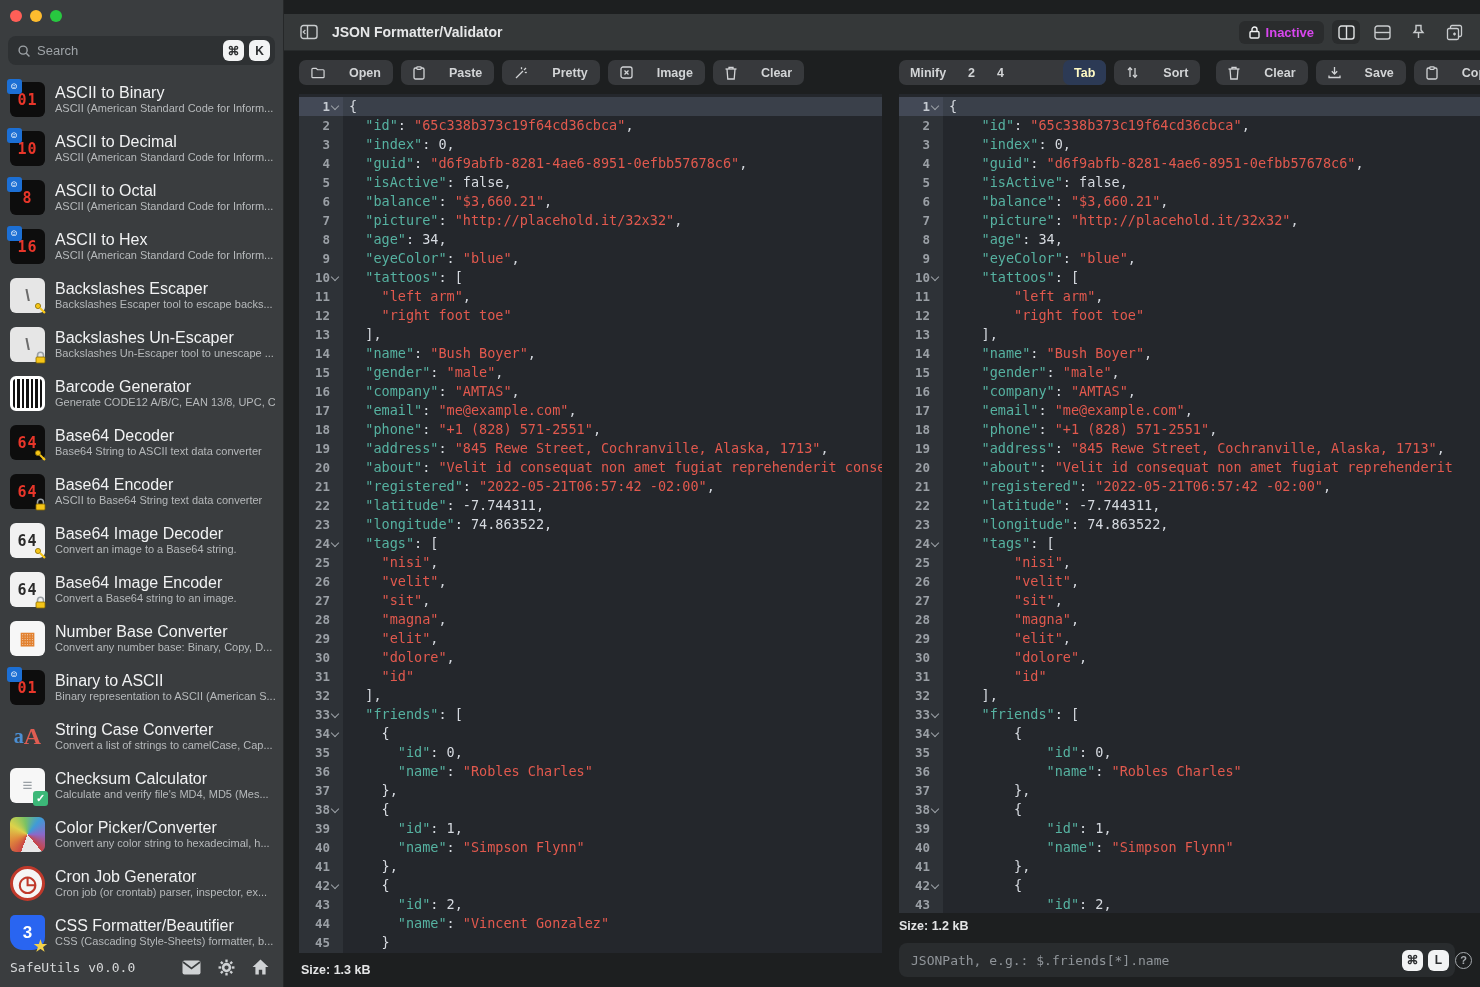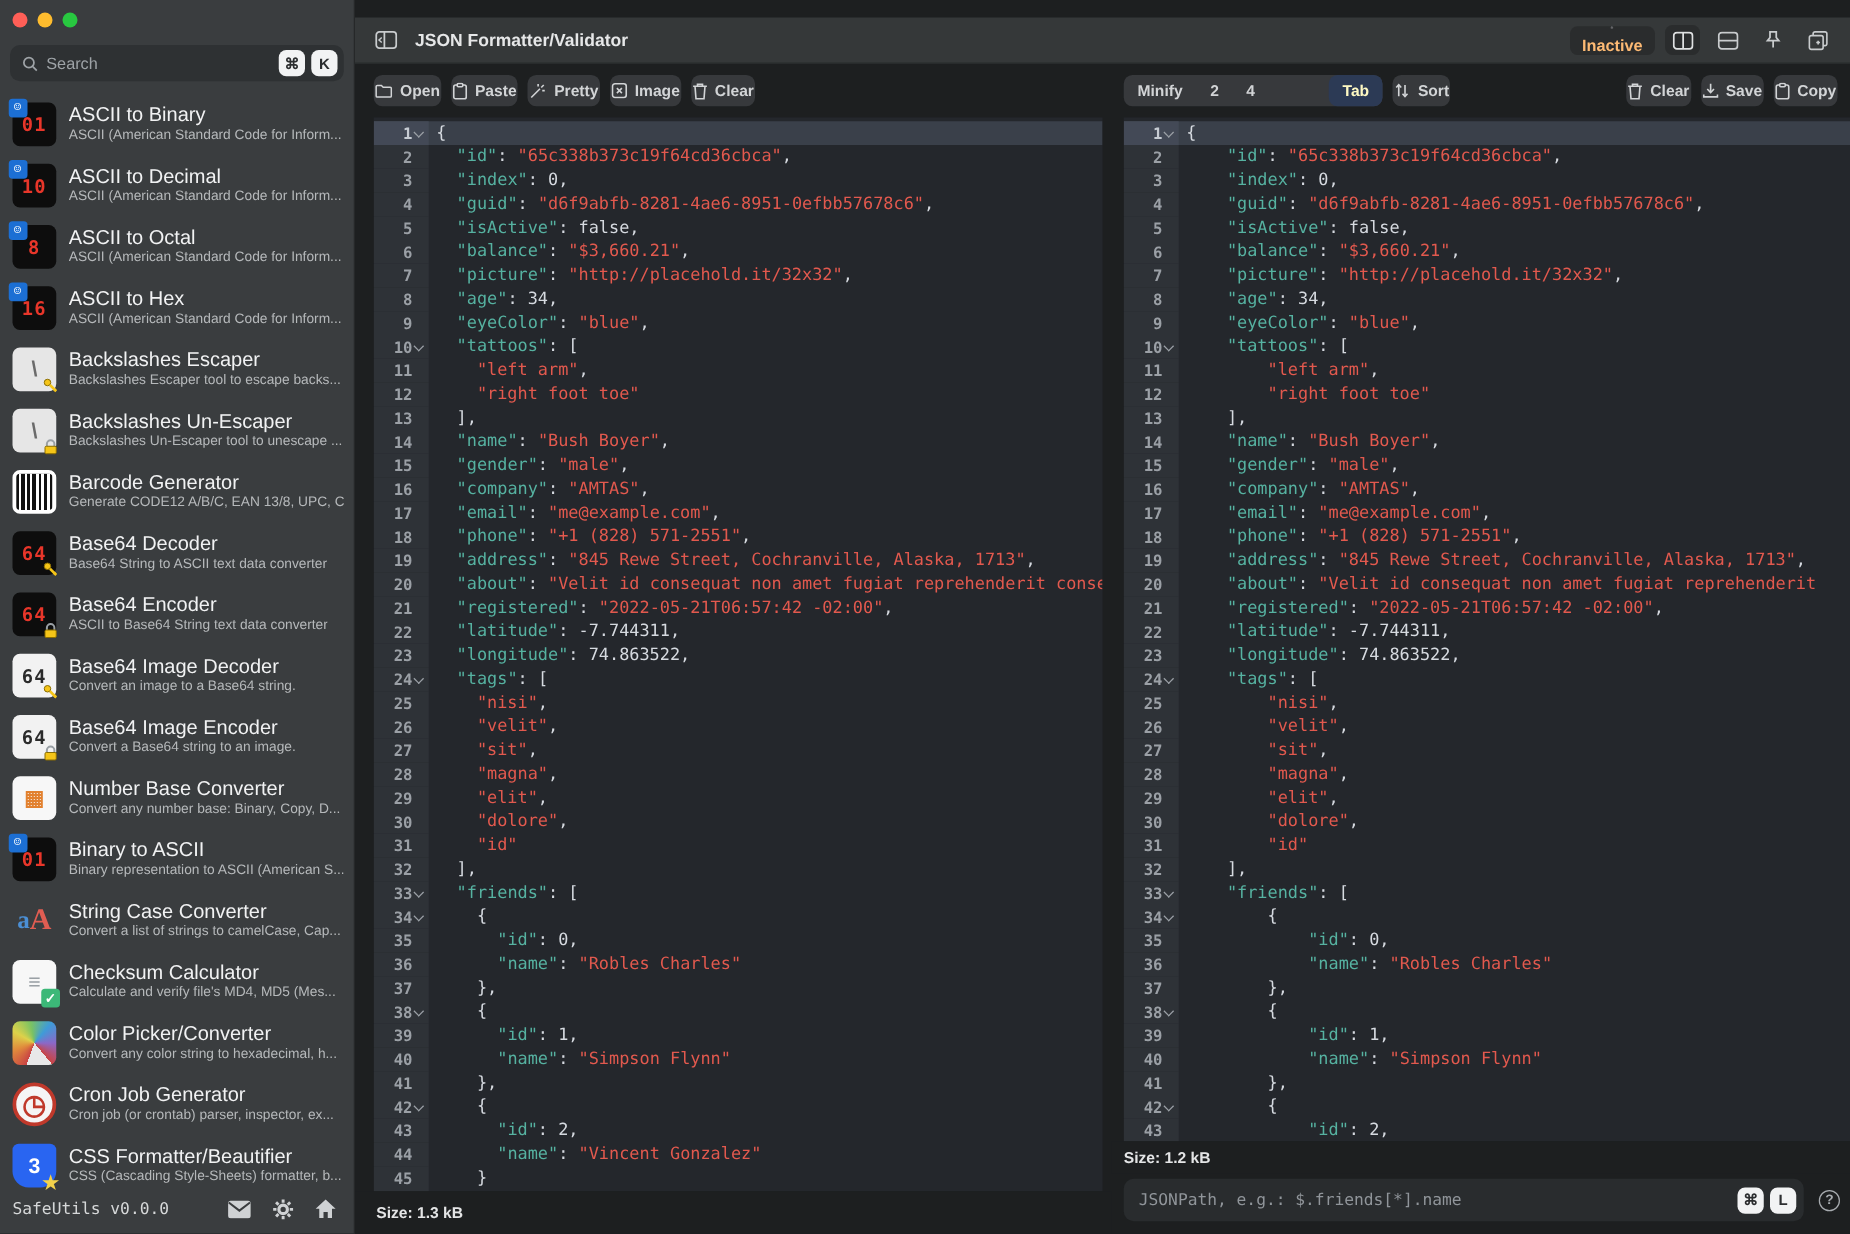--- a/index.html
+++ b/index.html
@@ -47,33 +47,33 @@
   .side-footer { height:34px; display:flex; align-items:center; padding:0 14px 6px 10px; gap:17px; }
   .version { flex:1; font-family:"DejaVu Sans Mono",monospace; font-size:13px; color:#d6d8d9; }
   .side-footer svg { flex:none; }
 
   
   .main { flex:1; display:flex; flex-direction:column; min-width:0; }
   .titlebar { height:37px; background:#353839; border-bottom:1px solid #272a2b; display:flex;
               align-items:center; padding:0 12px 0 16px;margin-top:14px; }
   .win-title { font-size:14px; font-weight:bold; color:#e6e7e8; margin-left:14px; flex:1; }
   .inactive-badge { background:#2a2c2d; border-radius:6px; height:23px; display:flex; gap:6px;
-              align-items:center; padding:0 10px; color:#fdba74; font-size:13px; font-weight:bold;flex-direction:column; }
+              align-items:center; padding:0 10px; color:#d946ef; font-size:13px; font-weight:bold; }
   .tb-iconbtn { width:28px; height:24px; display:flex; align-items:center; justify-content:center;
               margin-left:8px; border-radius:6px; }
   .tb-iconbtn.selected { background:#2a2c2d; }
 
   .panes { flex:1; display:flex; min-height:0; }
   .pane { display:flex; flex-direction:column; min-width:0; }
   .pane.left { width:605px; min-width:605px; }
   .pane.right { flex:1; }
   .toolbar { height:43px; display:flex; align-items:center; gap:8px; padding:0 10px 0 15px; }
   .pane.right .toolbar { padding-left:10px; }
-  .btn { background:#37393c; border:none; border-radius:7px; height:25px; display:flex; gap:6px;
-         align-items:center; padding:0 1px; color:#d2d4d6; font-size:12.5px; font-weight:bold;
+  .btn { background:#37393c; border:none; border-radius:7px; height:25px; display:flex; gap:24px;
+         align-items:center; padding:0 12px; color:#d2d4d6; font-size:12.5px; font-weight:bold;
          font-family:"Liberation Sans",sans-serif; }
   .segmented { background:#37393c; border-radius:7px; height:25px; display:flex; align-items:center; }
   .segment { padding:0 11px; height:25px; display:flex; align-items:center; color:#d2d4d6;
              font-size:12.5px; font-weight:bold; border-radius:7px; }
   .segment.selected { background:#2c3a55; color:#fef9c3;margin-left:48px; }
   .spacer { flex:1; }
 
   .editor { flex:1; display:flex; flex-direction:column; overflow:hidden; background:#24272c;
             margin:0 7px 0 15px; font-family:"DejaVu Sans Mono",monospace; font-size:13.5px;
             padding-top:3px; }
@@ -87,21 +87,21 @@
   .fold { width:10px; min-width:10px; display:flex; align-items:center; justify-content:center; }
   .fold.has::before { content:""; width:5px; height:5px; border-left:1.5px solid #9ba0a6;
             border-bottom:1.5px solid #9ba0a6; transform:rotate(-45deg); margin-top:-2px; }
   .code { white-space:pre; color:#d6dae0; padding-left:6px; overflow:hidden; }
   .code .k { color:#56b2a1; }
   .code .s { color:#e2594e; }
 
   .statusbar { height:34px; display:flex; align-items:center; padding-left:17px; background:#1d1f20;
                color:#e4e5e6; font-size:12.5px; font-weight:bold; }
   .pane.right .statusbar { height:26px; padding-left:10px; }
-  .jsonpath-row { height:48px; display:flex; align-items:center; padding:0 8px 6px 10px; gap:12px; }
+  .jsonpath-row { height:48px; display:flex; align-items:center; padding:0 8px 6px 10px; }
   .jsonpath { flex:1; height:34px; background:#292c2e; border-radius:8px; display:flex;
               align-items:center; padding:0 6px 0 12px; }
   .jsonpath input { flex:1; background:transparent; border:none; outline:none; color:#dfe1e2;
               font-family:"DejaVu Sans Mono",monospace; font-size:13px; }
   .jsonpath input::placeholder { color:#90959a; }
   .help-icon { width:17px; height:17px; border-radius:50%; border:1.5px solid #a7abaf; color:#a7abaf;
               font-size:11px; font-weight:bold; display:flex; align-items:center; justify-content:center; }
 </style>
 </head>
 <body>

